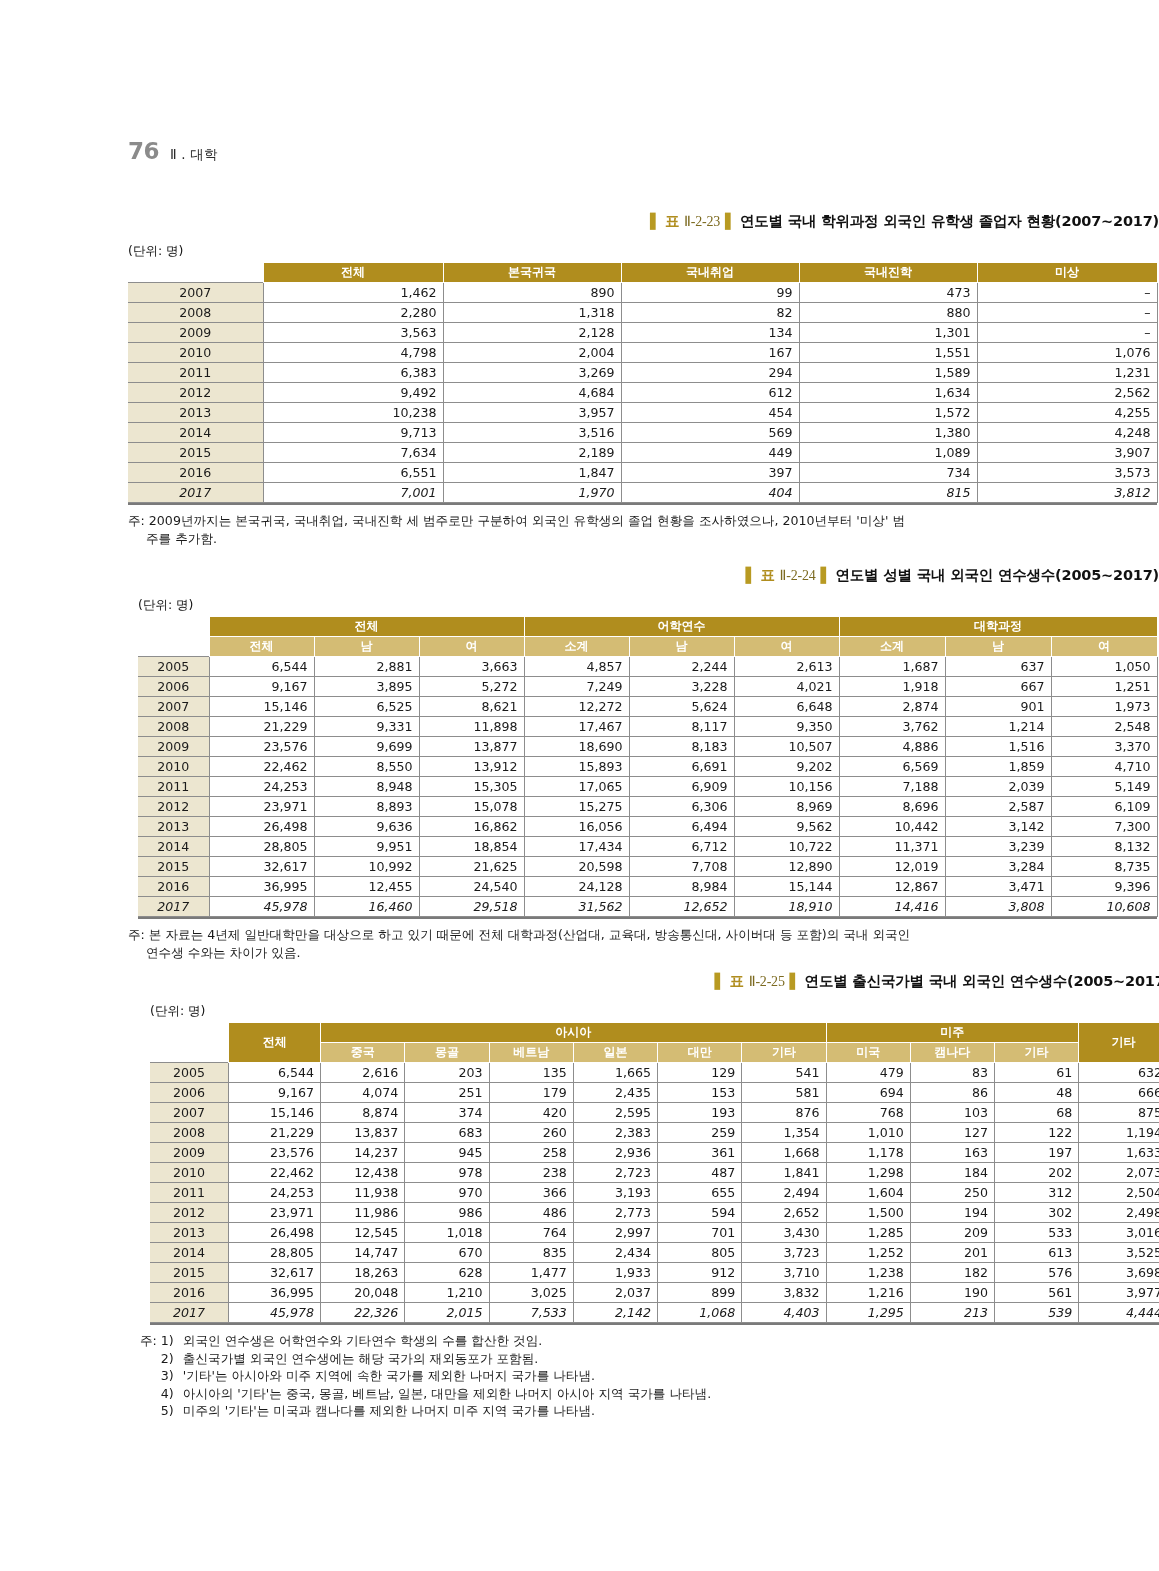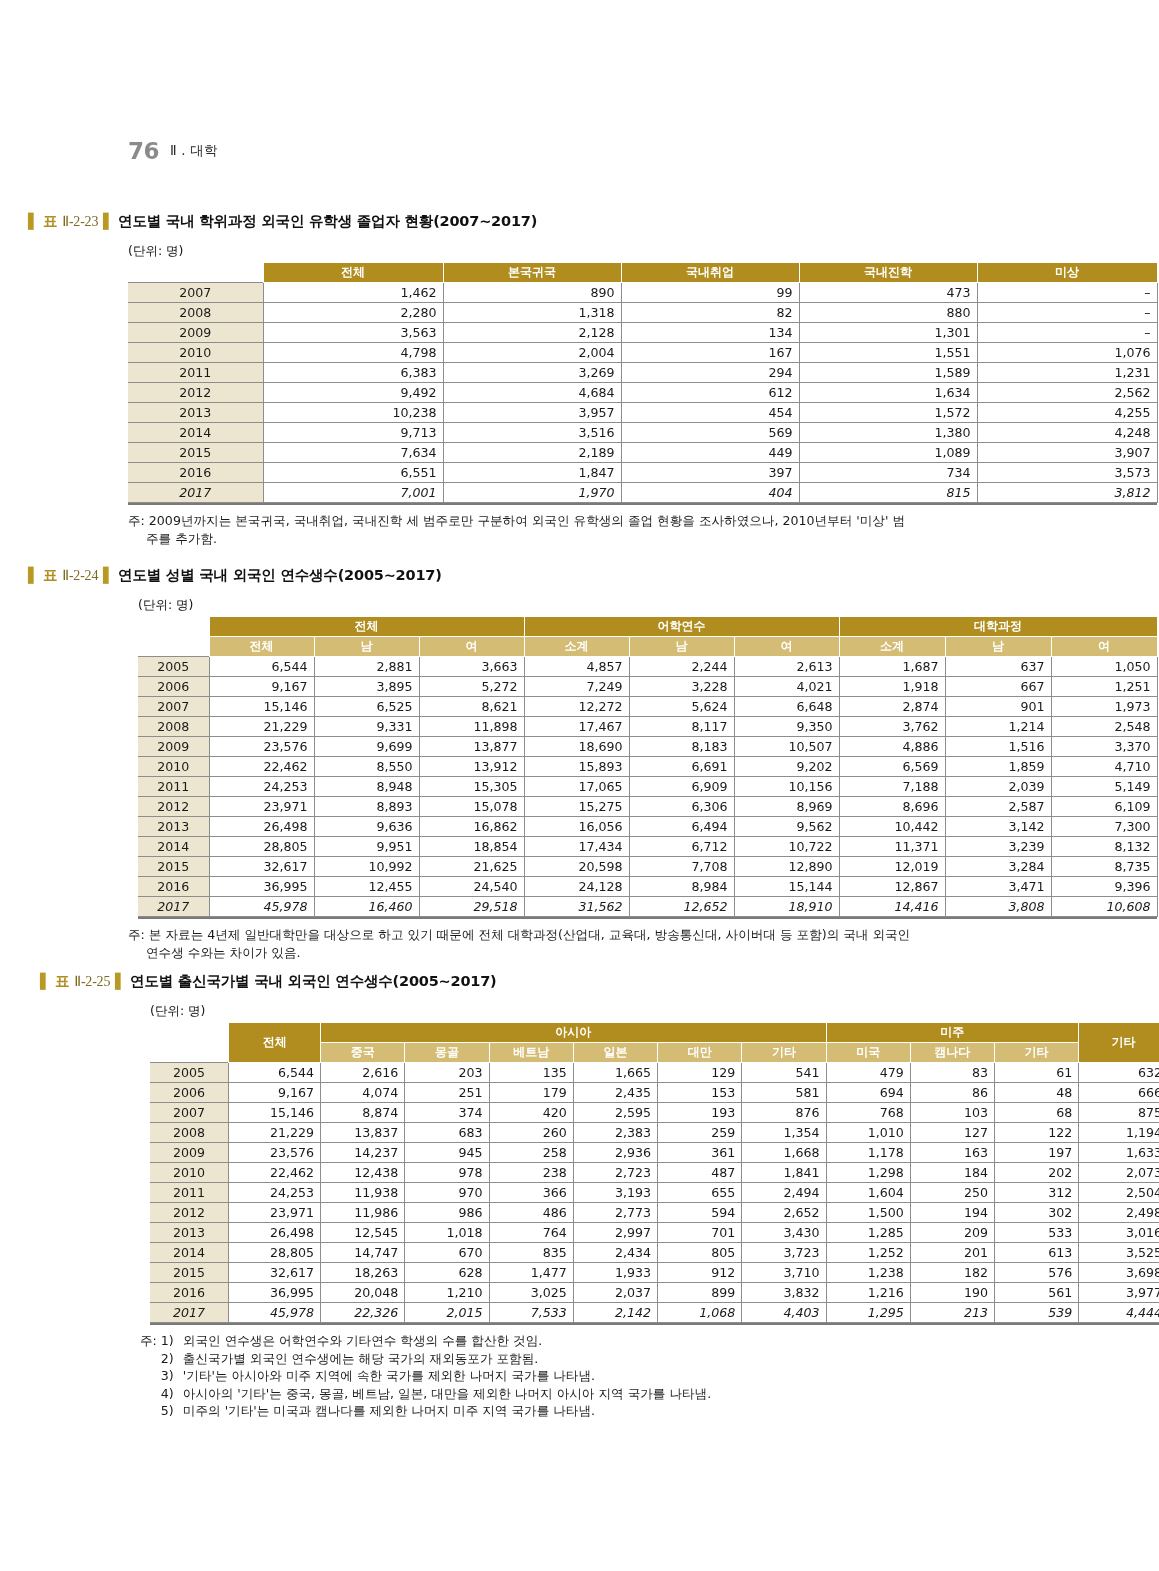--- a/index.html
+++ b/index.html
@@ -22,46 +22,45 @@
     width: 1159px;
     height: 1571px;
   }
 
   
   .page-header {
     position: absolute;
     left: 128px;
     top: 138px;
     display: flex;
-    align-items: center;
+    align-items: flex-end;
     gap: 11px;
   }
   .page-number {
     font-size: 23px;
     font-weight: bold;
     color: #8b8b8b;
     letter-spacing: -0.5px;
   }
   .page-chapter {
     font-size: 13.5px;
     color: #2b2b2b;
     letter-spacing: 0.2px;
   }
 
   
   .block { position: absolute; left: 0; width: 1159px; }
 
   .tbl-title {
-    text-align: left;
+    text-align: right;
     font-size: 14.5px;
     font-weight: bold;
     color: #111111;
     letter-spacing: -0.2px;
     white-space: nowrap;
-    margin-left: 28px;
   }
   .tbl-title .bar {
     color: #b89a22;
     font-weight: bold;
     letter-spacing: -1px;
   }
   .tbl-title .pyo {
     color: #b08d1e;
     font-weight: bold;
   }

